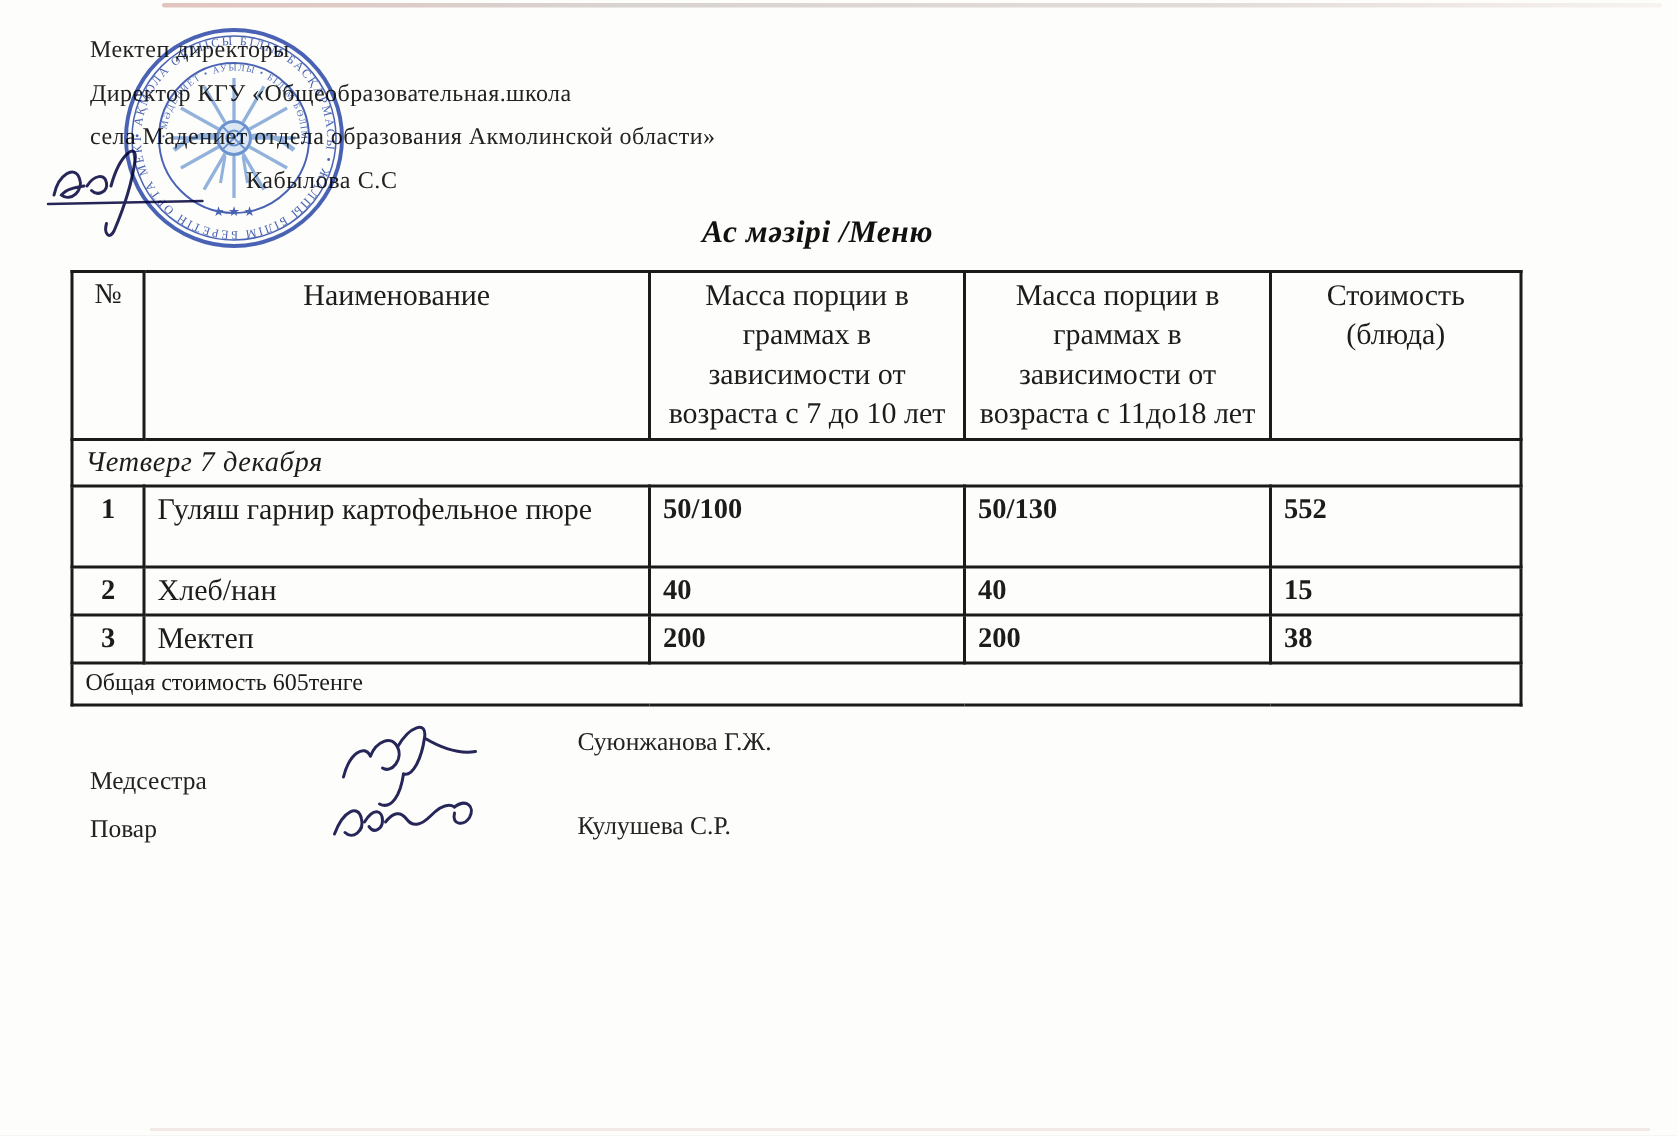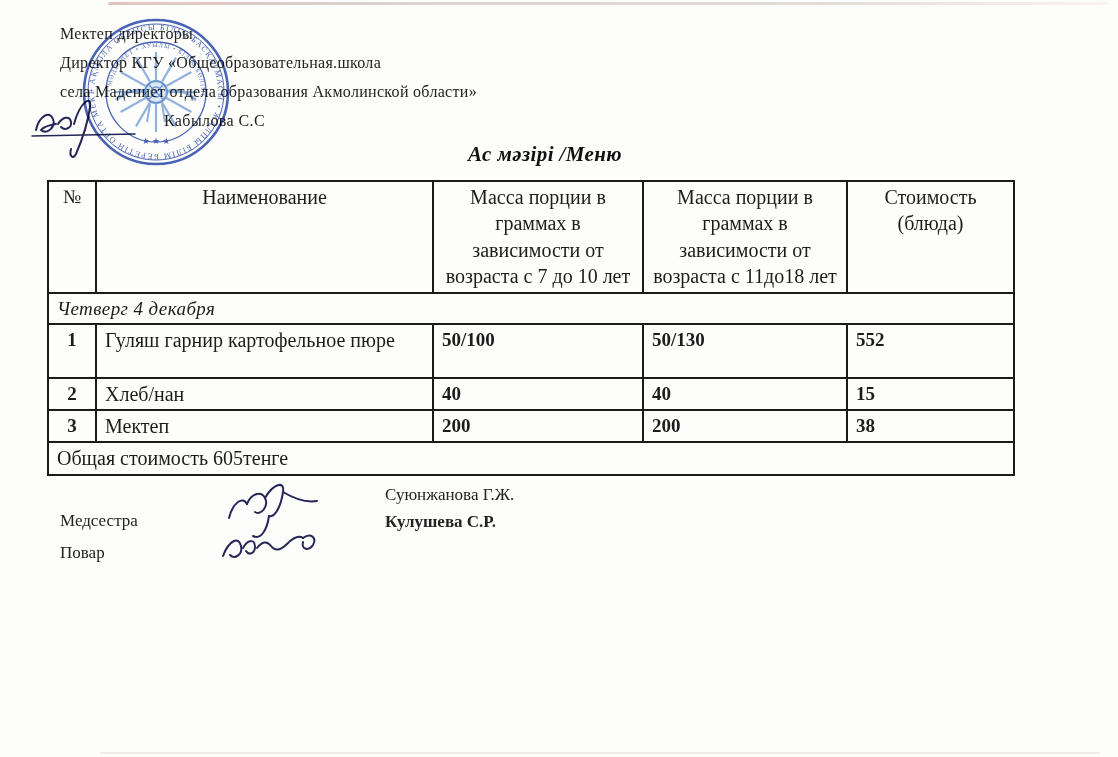--- a/index.html
+++ b/index.html
@@ -56,27 +56,27 @@
   .row-day td{
     font-style:italic;font-size:19px;height:24px;
     padding-left:388px;letter-spacing:.4px;
   }
   td.cell-num{text-align:center;font-weight:700;font-size:19px;}
   td.cell-name{font-size:20px;margin-top:32px;}
   td.cell-val{font-weight:700;font-size:19px;}
   .row-1 td{height:48px;}
   .row-2 td{height:22px;}
   .row-3 td{height:22px;}
-  .row-total td{font-size:20px;height:18px;padding:1px 8px;line-height:1.25;margin-left:27px;}
+  .row-total td{font-size:16px;height:18px;padding:1px 8px;line-height:1.25;margin-left:27px;}
   .sig-label{position:absolute;left:60px;font-size:17px;color:#222;}
   .sig-label.nurse{top:511px;}
   .sig-label.cook{top:543px;}
   .sig-name{position:absolute;left:385px;font-size:17px;color:#222;}
   .sig-name.nurse{top:485px;}
-  .sig-name.cook{top:512px;font-weight:bold;}
+  .sig-name.cook{top:541px;}
 </style>
 </head>
 <body>
 
 <div class="page">
 
   <div class="scan-artifact-top"></div>
   <div class="scan-artifact-bottom"></div>
 
   <div class="letterhead-line lh1">Мектеп директоры</div>
@@ -151,21 +151,21 @@
     </colgroup>
     <tbody>
       <tr class="row-header">
         <td class="hdr hdr-num">№</td>
         <td class="hdr">Наименование</td>
         <td class="hdr">Масса порции в граммах в зависимости от возраста с 7 до 10 лет</td>
         <td class="hdr">Масса порции в граммах в зависимости от возраста с  11до18 лет</td>
         <td class="hdr">Стоимость (блюда)</td>
       </tr>
       <tr class="row-day">
-        <td colspan="5">Четверг 4 декабря</td>
+        <td colspan="5">Четверг 7 декабря</td>
       </tr>
       <tr class="row-1">
         <td class="cell-num">1</td>
         <td class="cell-name">Гуляш гарнир картофельное пюре</td>
         <td class="cell-val">50/100</td>
         <td class="cell-val">50/130</td>
         <td class="cell-val">552</td>
       </tr>
       <tr class="row-2">
         <td class="cell-num">2</td>

